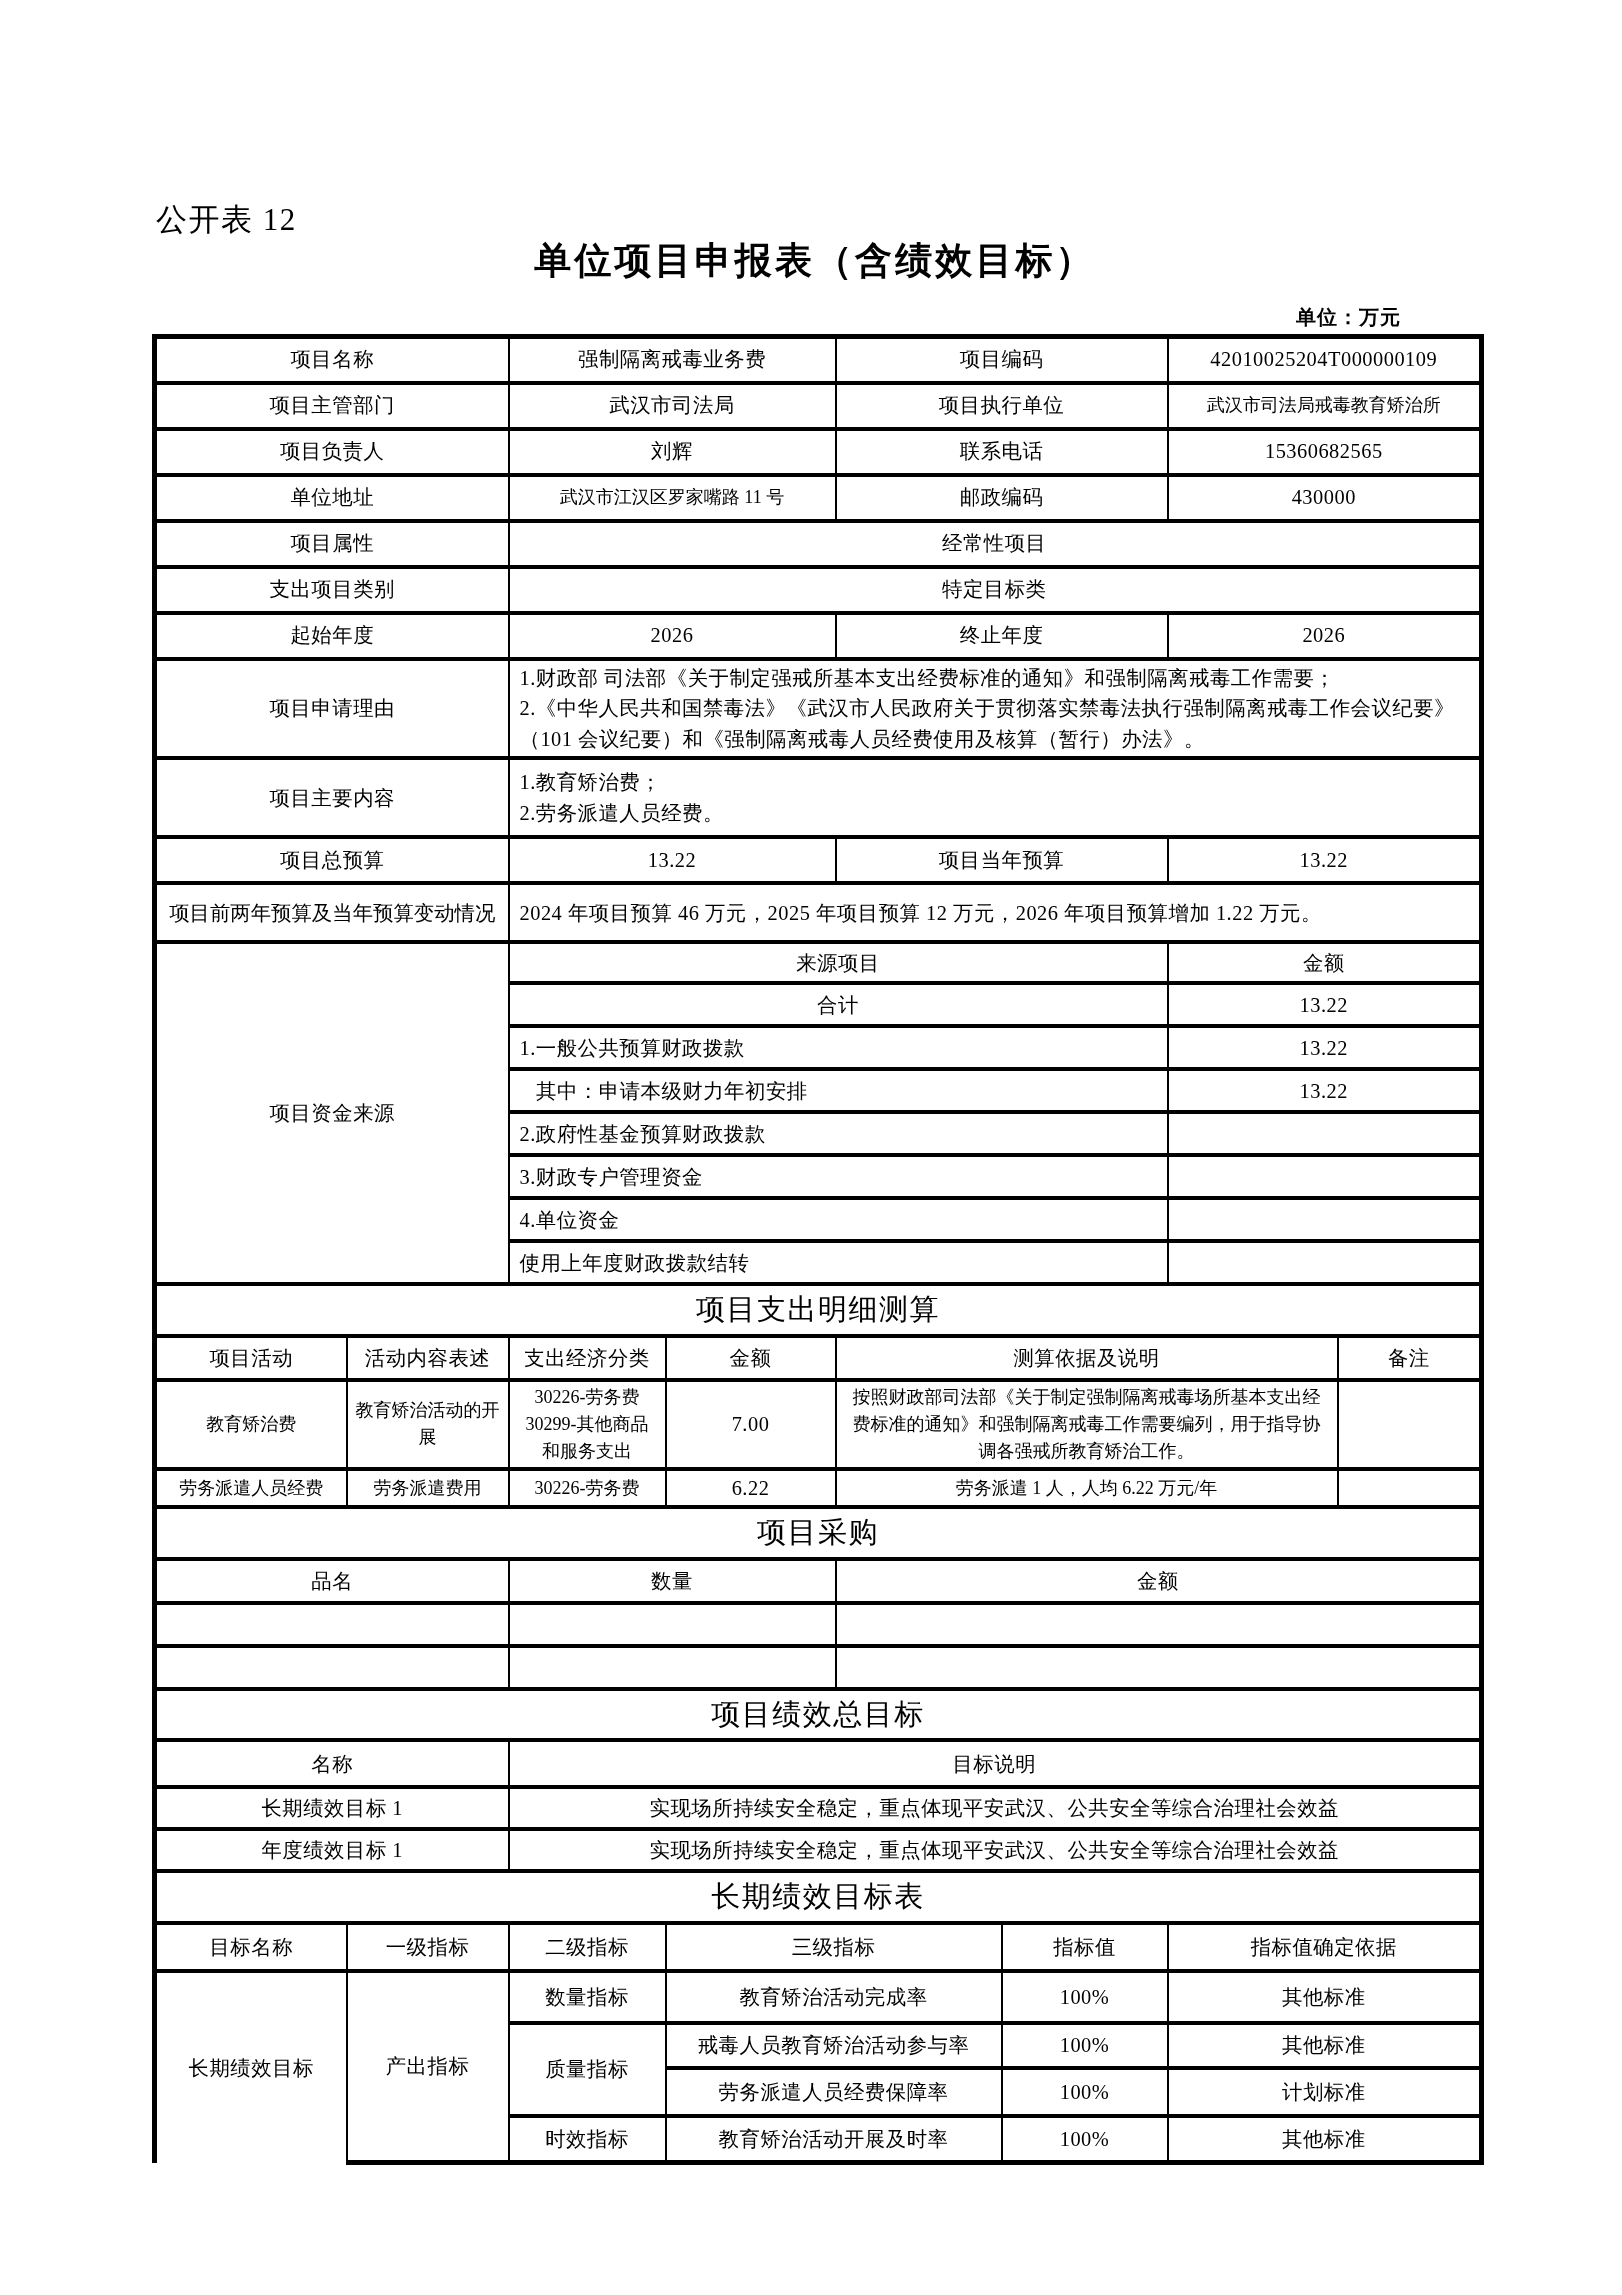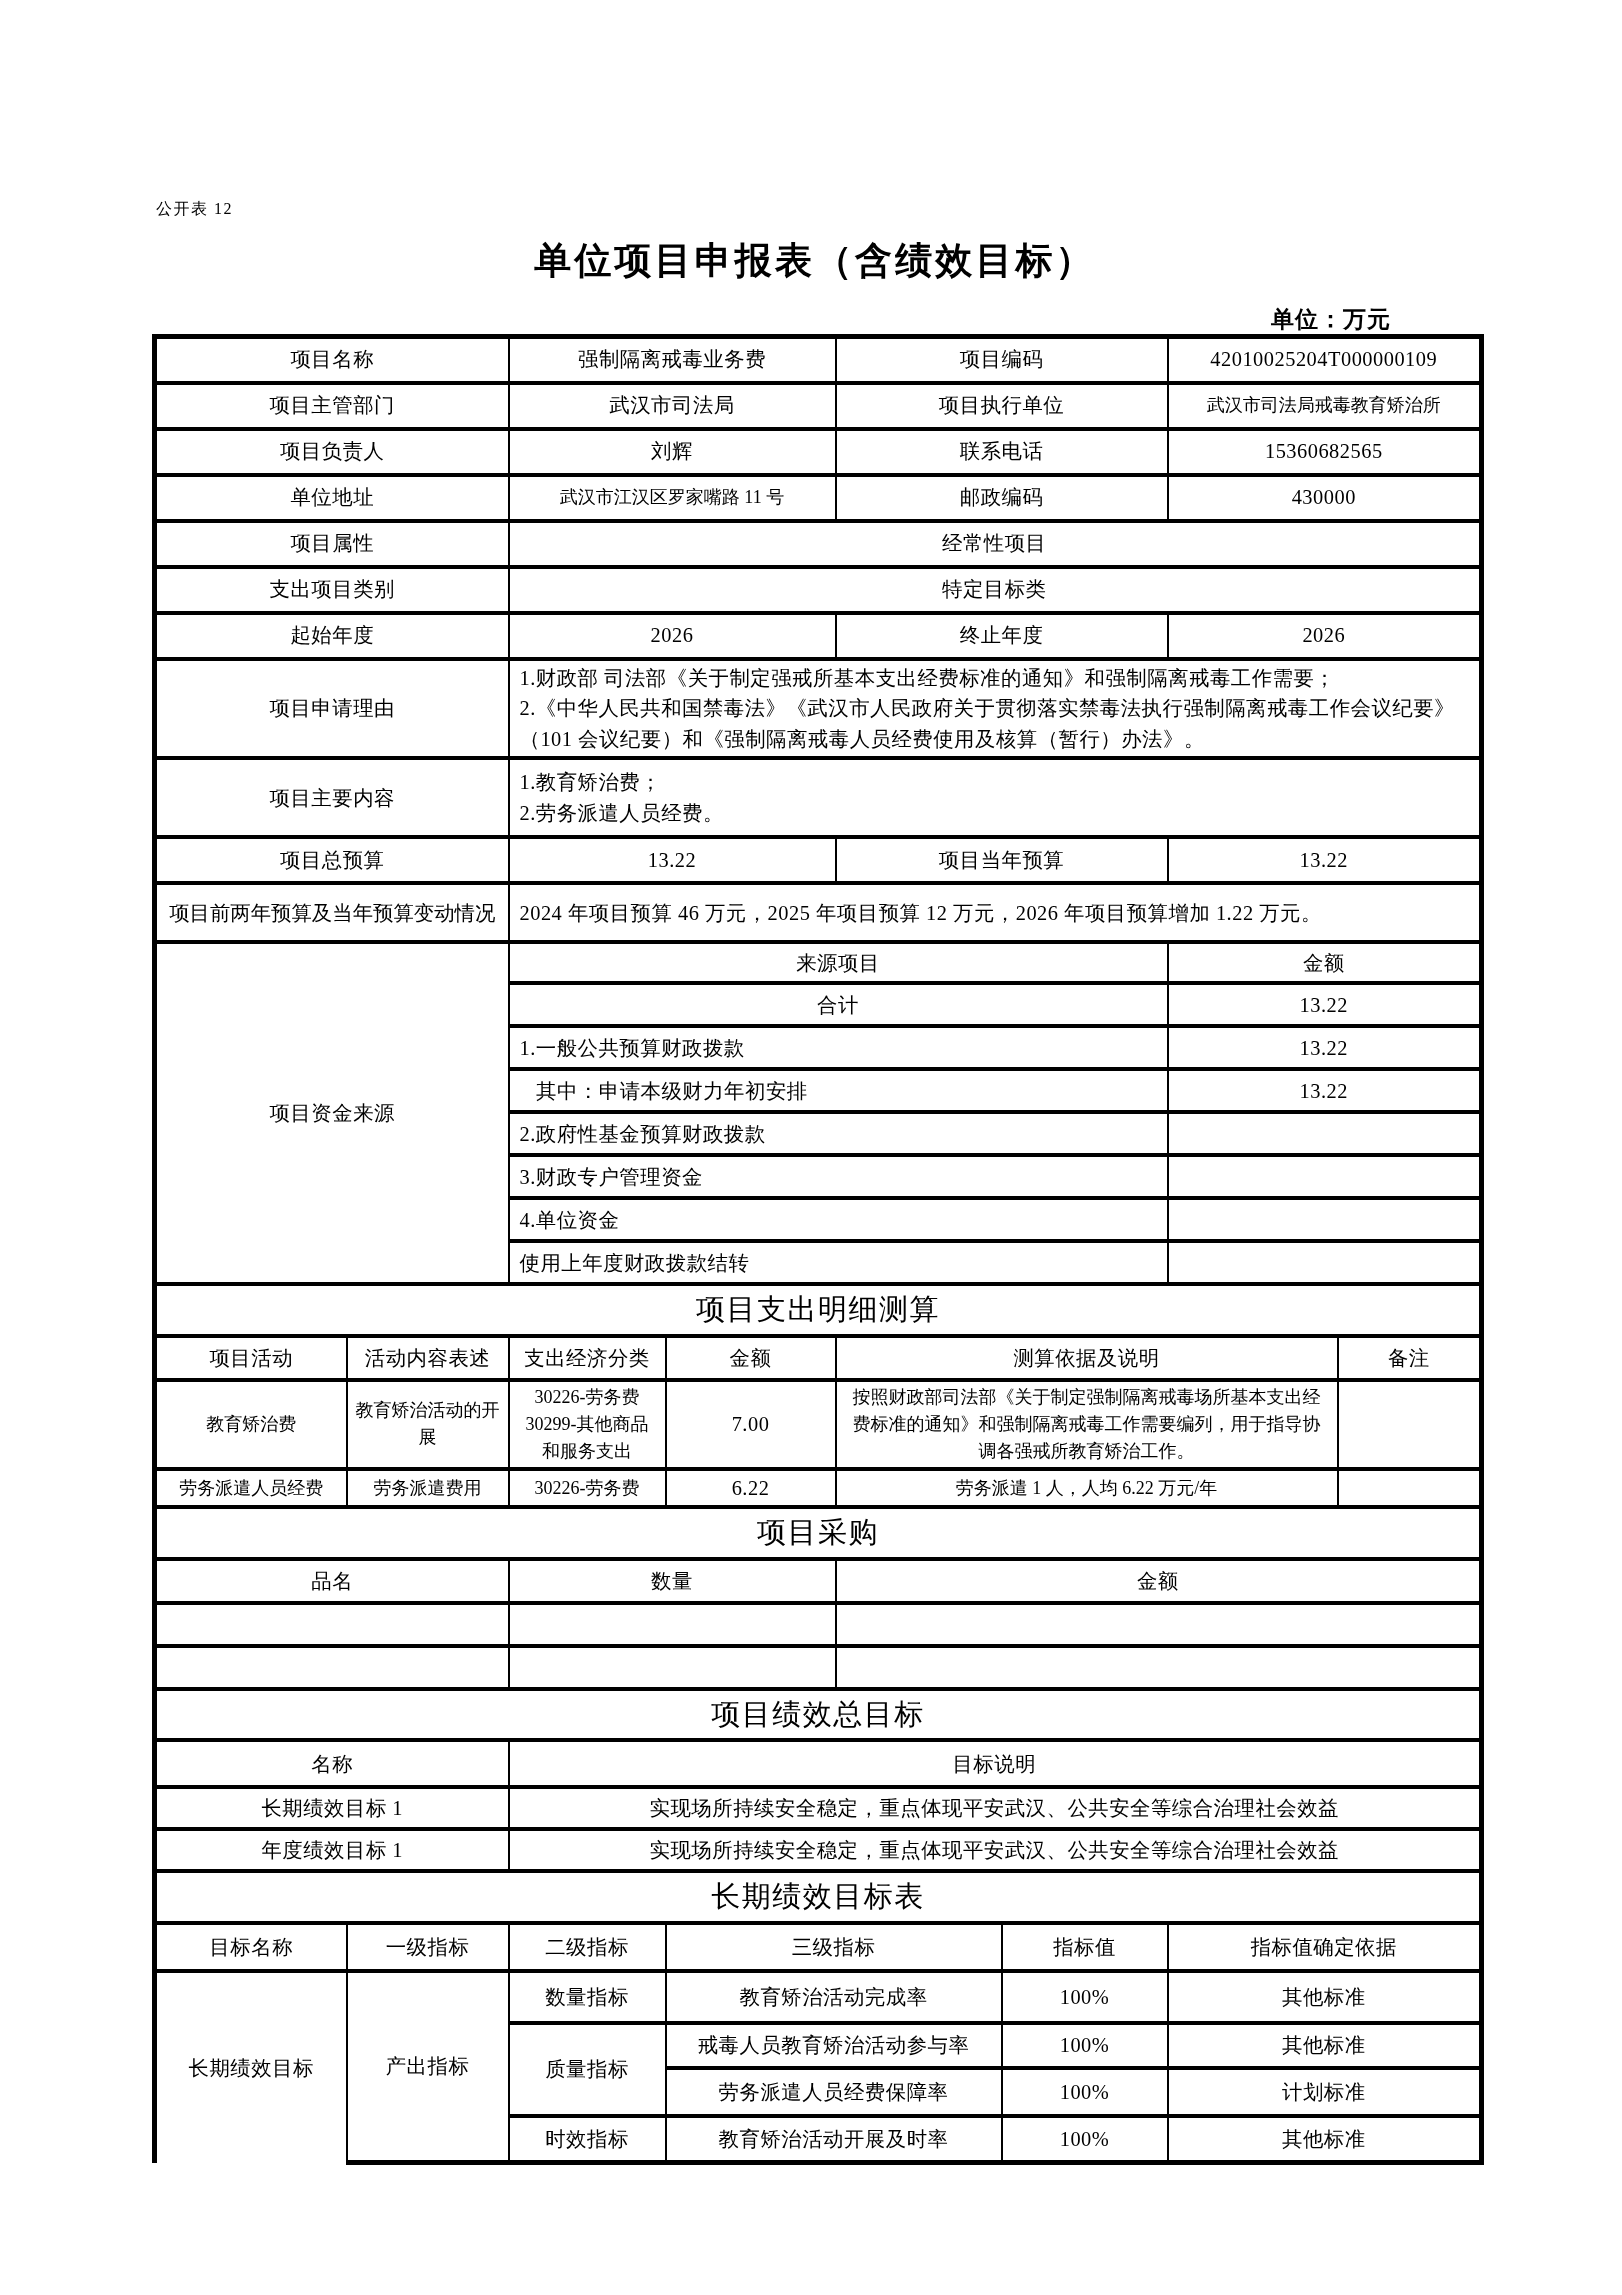--- a/index.html
+++ b/index.html
@@ -6,31 +6,31 @@
   .page{
     position:relative;
     width:1623px;height:2295px;
     background:#ffffff;
     font-family:"Liberation Serif","DejaVu Serif",serif;
     color:#000000;
     overflow:hidden;
   }
   .doc-tag{
     position:absolute;left:156px;top:199px;
-    font-size:16px;letter-spacing:1.5px;
+    font-size:31px;letter-spacing:1.5px;
   }
   .doc-title{
     position:absolute;left:152px;top:236px;width:1326px;
     text-align:center;
     font-family:"Liberation Sans","DejaVu Sans",sans-serif;
     font-weight:900;font-size:37px;letter-spacing:3.1px;
   }
   .unit-note{
-    position:absolute;right:232px;top:304px;
-    font-size:23px;font-weight:600;letter-spacing:1px;
+    position:absolute;right:222px;top:304px;
+    font-size:20px;font-weight:600;letter-spacing:1px;
   }
   table.main{
     position:absolute;left:152px;top:334px;
     width:1326px;
     border-collapse:collapse;table-layout:fixed;
     border:5.1px solid #000;border-bottom:none;
   }
   td{
     border:2.6px solid #000;
     border-top-width:4.6px;border-bottom-width:4.6px;

